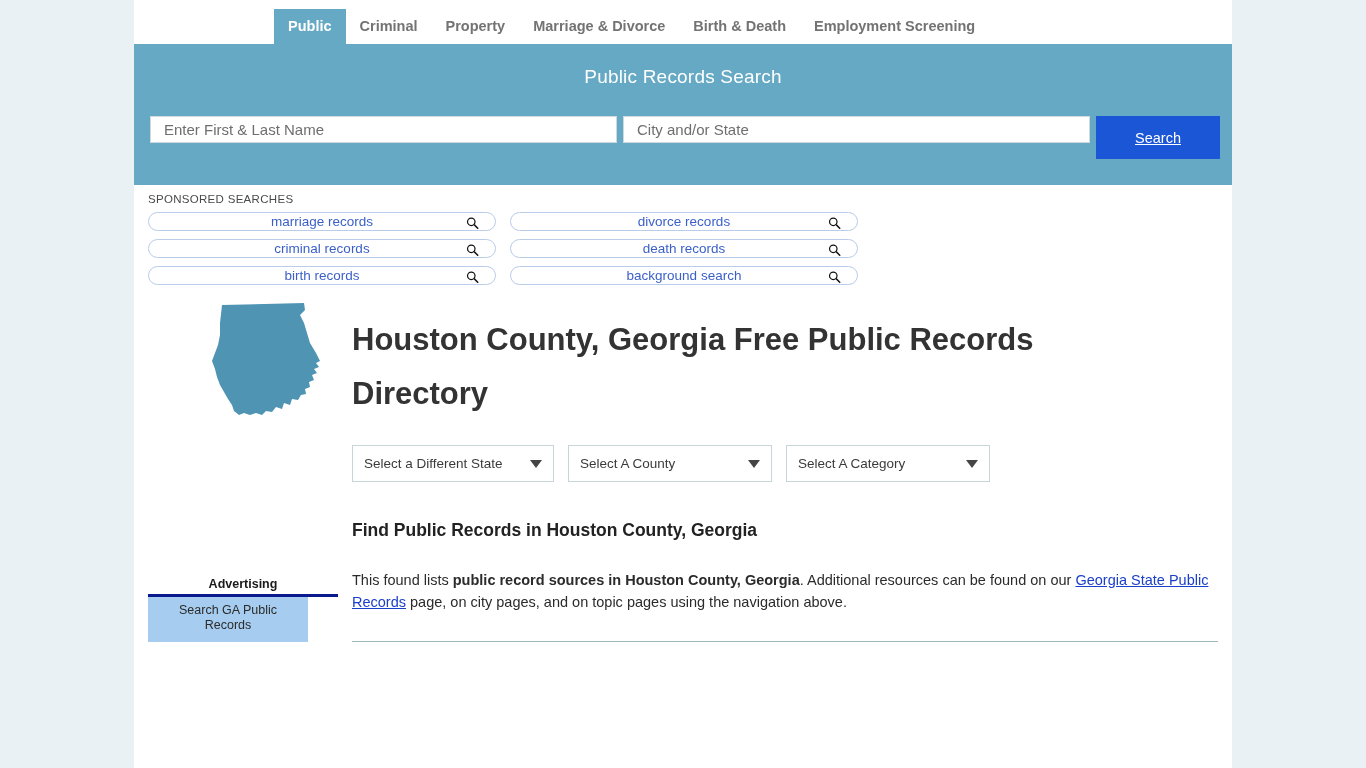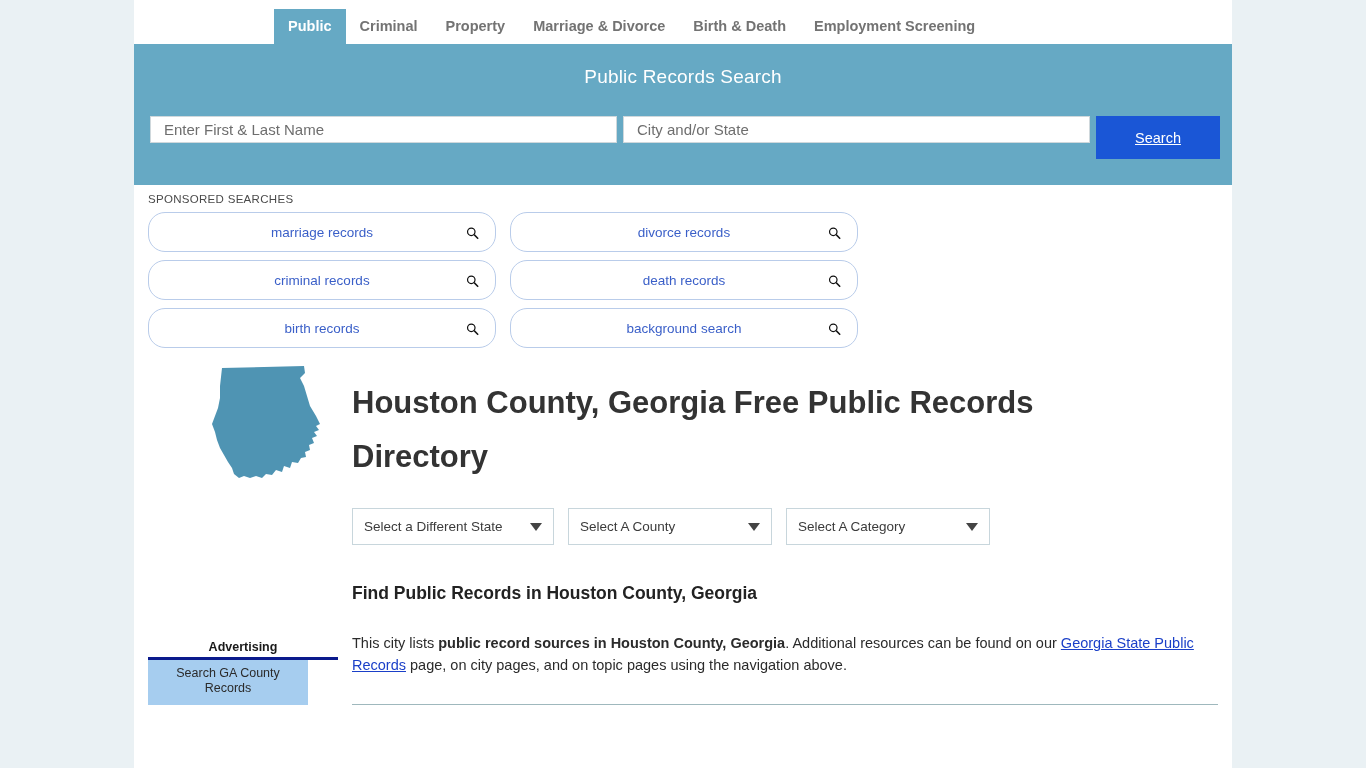--- a/index.html
+++ b/index.html
@@ -58,21 +58,21 @@
     font-size:14.5px; font-family:"Liberation Sans", sans-serif; cursor:pointer;text-decoration:underline;
   }
 
   
   .sponsored { padding:8px 14px 0 14px; }
   .sponsored-label {
     font-size:11.5px; color:#4a4a4a; letter-spacing:.3px; margin-bottom:7px;
   }
   .pill-grid { display:flex; flex-wrap:wrap; gap:8px 14px; }
   .pill {
-    flex:0 0 348px; height:40px; border:1px solid #b9ccea; border-radius:17px;
+    flex:0 0 348px; height:19px; border:1px solid #b9ccea; border-radius:17px;
     background:#fff; display:flex; align-items:center; justify-content:center;
     position:relative; cursor:pointer;
   }
   .pill-text { font-size:13.5px; color:#3a5fc8; }
   .pill-icon {
     position:absolute; right:16px; top:50%; transform:translateY(-50%);
     width:13px; height:13px; color:#111;
   }
 
   
@@ -215,21 +215,21 @@
             L110 64 L113 68 L108 70 L111 74 L106 76 L108 81 L103 83 L104 88 L99 90 L100 95
             L95 96 L92 101 L86 100 L84 106 L78 104 L76 110 L70 108 L66 113 L60 112 L56 116
             L50 114 L44 116 L38 114 L33 116 L28 112 L26 106 L22 100 L18 93 L14 86
             L11 78 L9 70 L6 62 L9 54 L12 46 L14 36 L14 24 Z"></path>
         </svg>
       </span>
 
       <div class="ad-block">
         <div class="ad-title">Advertising</div>
         <div class="ad-bar"></div>
-        <div class="ad-box">Search GA County Records</div>
+        <div class="ad-box">Search GA Public Records</div>
 
       </div>
     </div>
 
     <div class="right-col">
       <h1 class="h1">Houston County, Georgia Free Public Records Directory</h1>
 
       <div class="selects">
         <div class="sel sel-state">
           <span>Select a Different State</span>
@@ -241,21 +241,21 @@
         </div>
         <div class="sel sel-category">
           <span>Select A Category</span>
           <span class="caret"></span>
         </div>
       </div>
 
       <h2 class="h2">Find Public Records in Houston County, Georgia</h2>
 
       <p class="para">
-        <span>This city lists </span><b>public record sources in Houston County, Georgia</b><span>. Additional resources can be found on our </span><a>Georgia State Public Records</a><span> page, on city pages, and on topic pages using the navigation above.</span>
+        <span>This found lists </span><b>public record sources in Houston County, Georgia</b><span>. Additional resources can be found on our </span><a>Georgia State Public Records</a><span> page, on city pages, and on topic pages using the navigation above.</span>
       </p>
 
       <div class="divider"></div>
 
     </div>
 
   </div>
 </div>
 
 </body></html>

